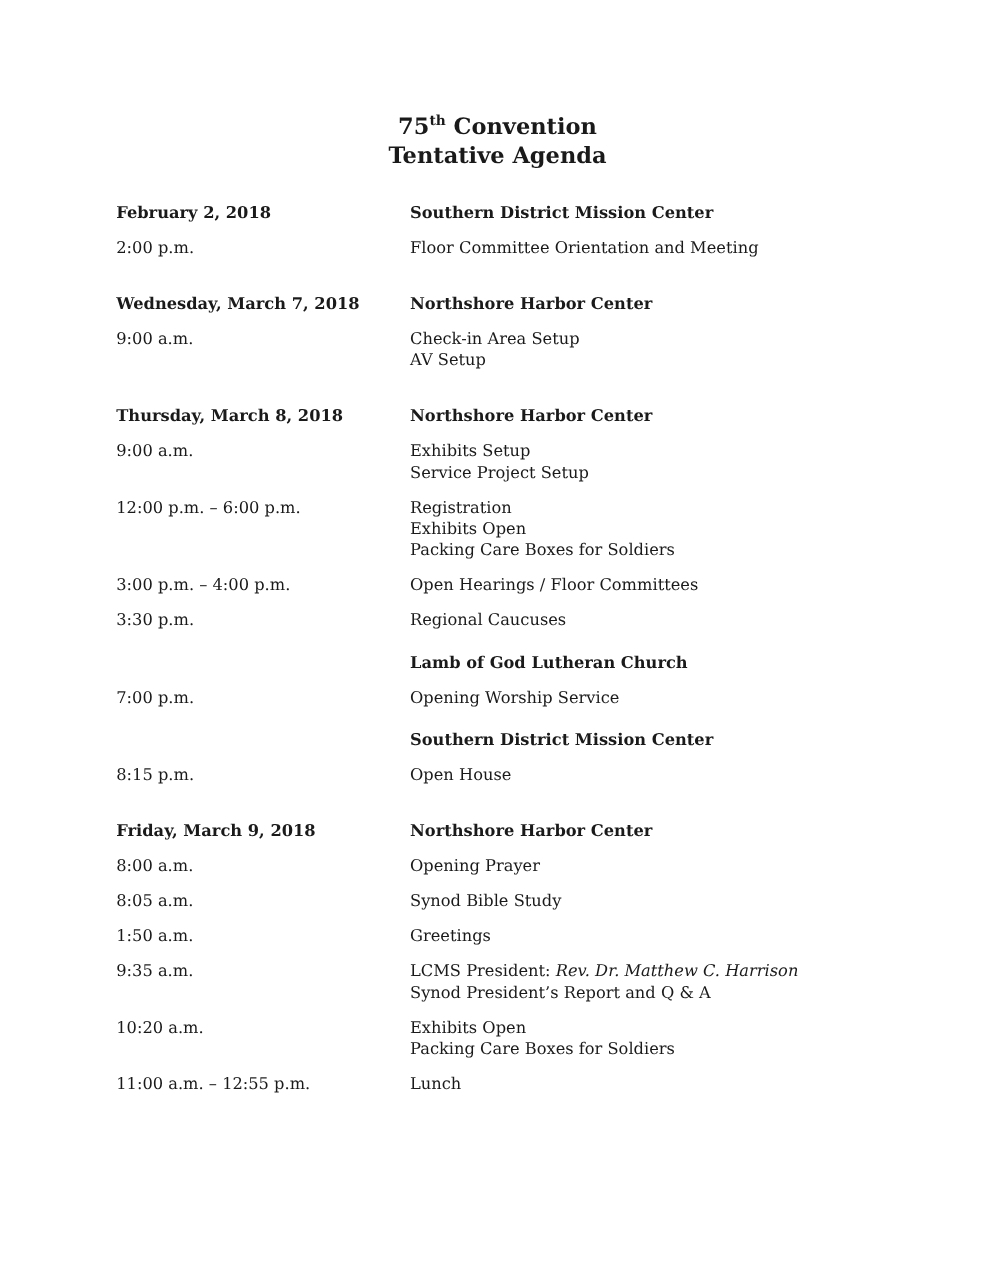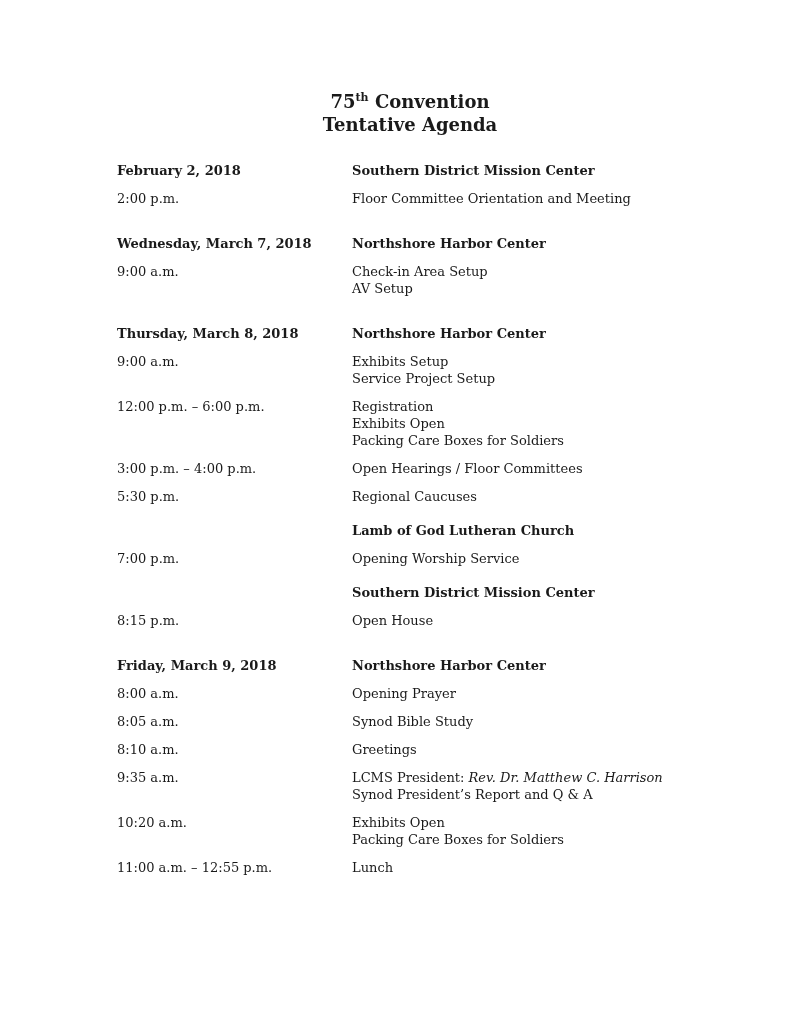--- a/index.html
+++ b/index.html
@@ -9,21 +9,20 @@
   * { margin: 0; padding: 0; box-sizing: border-box; }
   html, body { background: #ffffff; }
   .page {
     position: relative;
     width: 796px;
     height: 891px;
     background: var(--paper);
     color: var(--ink);
     font-family: "DejaVu Serif", "Liberation Serif", serif;
     overflow: hidden;
-    padding-left: 24px;
   }
   .title-block {
     padding-top: 90px;
     text-align: center;
     font-weight: bold;
     font-size: 18px;
     line-height: 23px;
   }
   .title-line1 sup {
     font-size: 11px;
@@ -111,21 +110,21 @@
           <div class="line event-item"><span>Packing Care Boxes for Soldiers</span></div>
         </div>
       </div>
       <div class="row time">
         <div class="cell-left">3:00 p.m. – 4:00 p.m.</div>
         <div class="cell-right">
           <div class="line event-item"><span>Open Hearings / Floor Committees</span></div>
         </div>
       </div>
       <div class="row time">
-        <div class="cell-left">5:30 p.m.</div>
+        <div class="cell-left">3:30 p.m.</div>
         <div class="cell-right">
           <div class="line event-item"><span>Regional Caucuses</span></div>
         </div>
       </div>
       <div class="row venue">
         <div class="cell-left"></div>
         <div class="cell-right">
           <div class="line venue-name"><span>Lamb of God Lutheran Church</span></div>
         </div>
       </div>
@@ -159,21 +158,21 @@
           <div class="line event-item"><span>Opening Prayer</span></div>
         </div>
       </div>
       <div class="row time">
         <div class="cell-left">8:05 a.m.</div>
         <div class="cell-right">
           <div class="line event-item"><span>Synod Bible Study</span></div>
         </div>
       </div>
       <div class="row time">
-        <div class="cell-left">8:10 a.m.</div>
+        <div class="cell-left">1:50 a.m.</div>
         <div class="cell-right">
           <div class="line event-item"><span>Greetings</span></div>
         </div>
       </div>
       <div class="row time">
         <div class="cell-left">9:35 a.m.</div>
         <div class="cell-right">
           <div class="line event-item"><span>LCMS President: </span><span class="seg-italic">Rev. Dr. Matthew C. Harrison</span></div>
           <div class="line event-item"><span>Synod President’s Report and Q &amp; A</span></div>
         </div>

